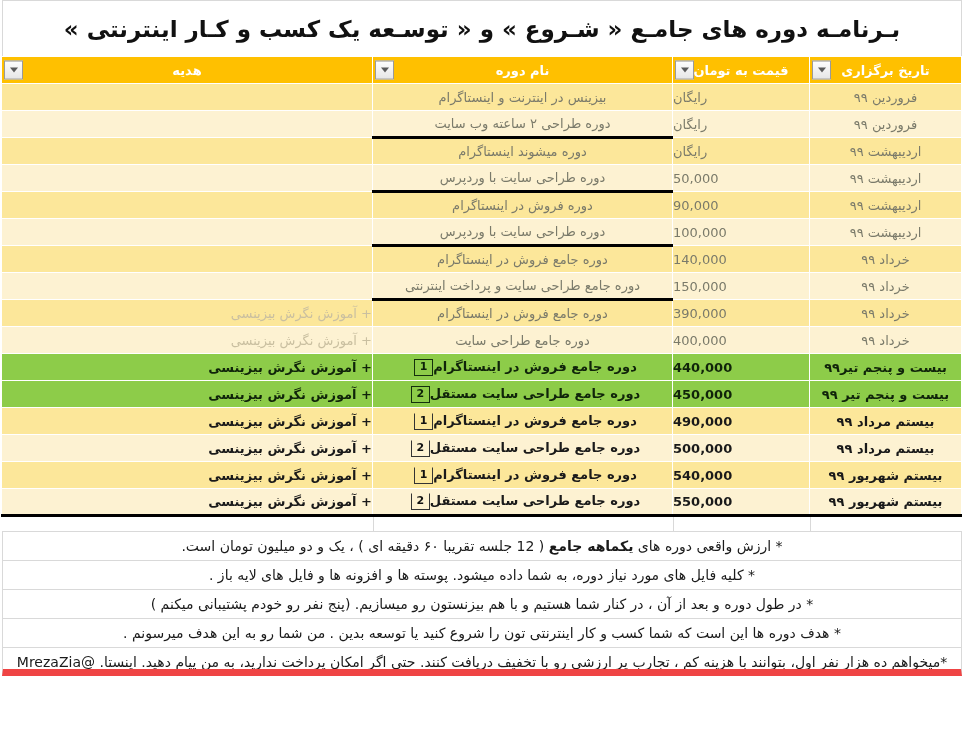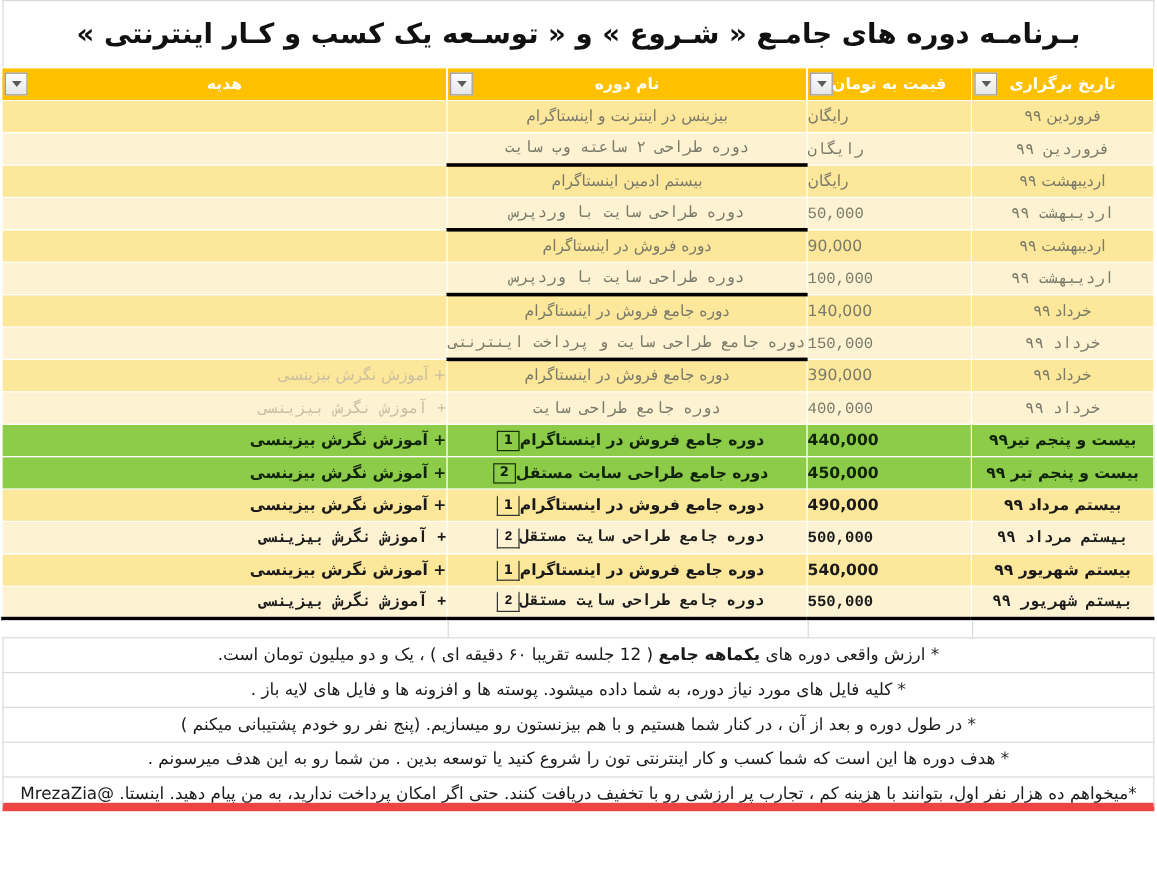--- a/index.html
+++ b/index.html
@@ -113,21 +113,21 @@
     border-left: 1px solid #ffffff;
     border-right: 1px solid #ffffff;
     border-bottom: 1px solid #ffffff;
   }
   td.cell-date   { text-align: center; padding: 0 6px; }
   td.cell-price  { text-align: left;   padding: 0 10px; }
   td.cell-course { text-align: center; padding: 0 8px; }
   td.cell-gift   { padding: 0 8px; }
 
   tr.band-dark td  { background: #FCE79A; margin-top: 40px; }
-  tr.band-light td { background: #FDF2D2; font-family: Liberation Mono, monospace; }
+  tr.band-light td { background: #FDF2D2; }
   tr.band-green td { background: #8DCC49; }
 
   
   tr.bold td {
     color: #1a1a1a;
     font-weight: bold;
   }
   tr.band-green td { color: #10240a; font-weight: bold; }
 
   
@@ -256,21 +256,21 @@
         </tr>
         <tr class="drow band-light">
           <td class="cell-date">فروردین ۹۹</td>
           <td class="cell-price">رایگان</td>
           <td class="cell-course rule-course"><span>دوره طراحی ۲ ساعته وب سایت</span></td>
           <td class="cell-gift"></td>
         </tr>
         <tr class="drow band-dark">
           <td class="cell-date">اردیبهشت ۹۹</td>
           <td class="cell-price">رایگان</td>
-          <td class="cell-course"><span>بیستم ادمین اینستاگرام</span></td>
+          <td class="cell-course"><span>دوره میشوند اینستاگرام</span></td>
           <td class="cell-gift"></td>
         </tr>
         <tr class="drow band-light">
           <td class="cell-date">اردیبهشت ۹۹</td>
           <td class="cell-price">50,000</td>
           <td class="cell-course rule-course"><span>دوره طراحی سایت با وردپرس</span></td>
           <td class="cell-gift"></td>
         </tr>
         <tr class="drow band-dark">
           <td class="cell-date">اردیبهشت ۹۹</td>

